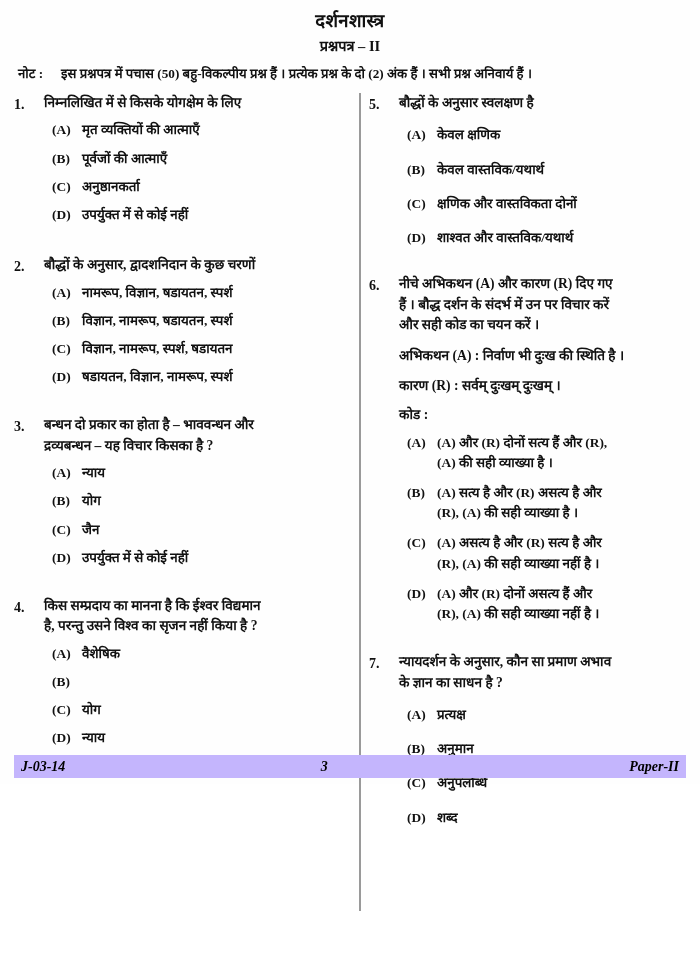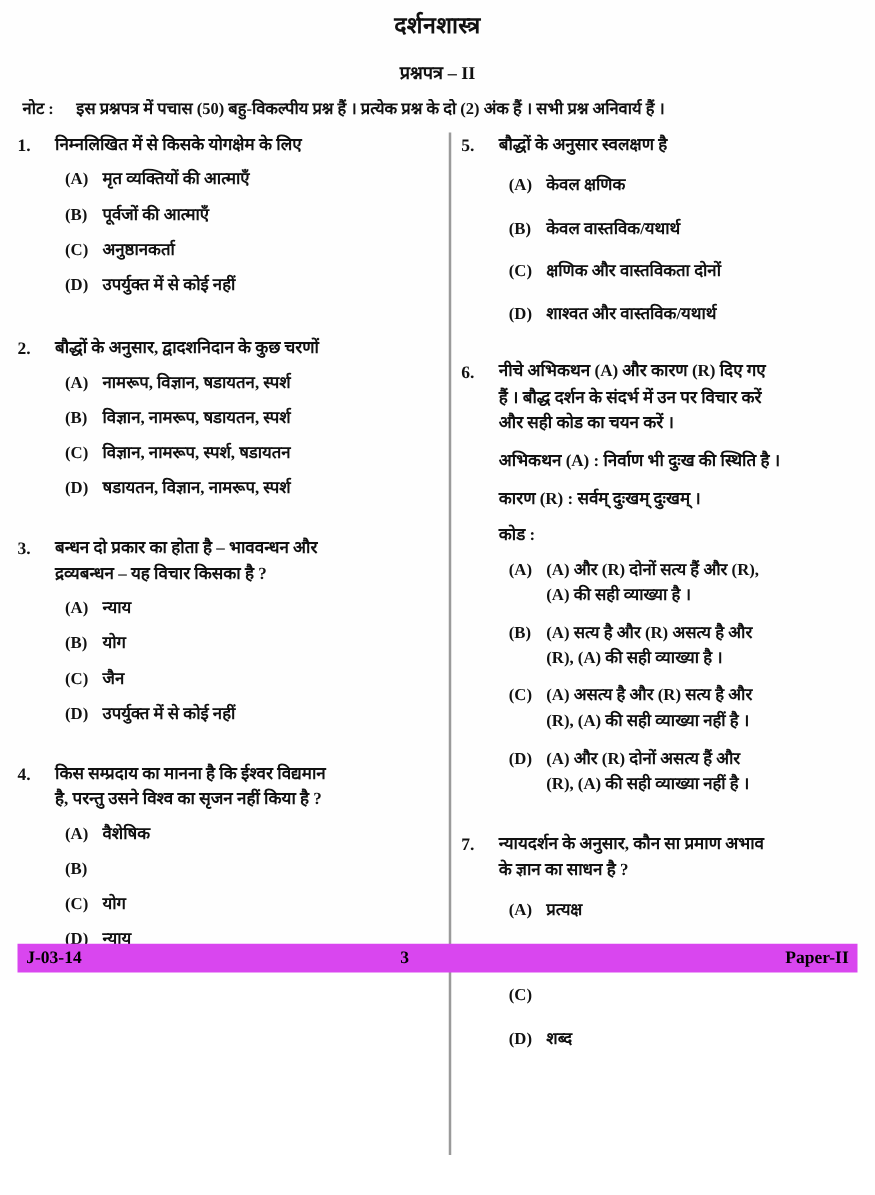--- a/index.html
+++ b/index.html
@@ -30,21 +30,21 @@
   }
   .head .title {
     font-size: 18.5px;
     font-weight: 700;
     letter-spacing: .3px;
     line-height: 1.25;
   }
   .head .subtitle {
     font-size: 14.5px;
     font-weight: 700;
-    margin-top: 17px;
+    margin-top: 4px;
     line-height: 1.3;
   }
   .note {
     margin-top: 9px;
     font-size: 13.2px;
     font-weight: 700;
     line-height: 1.35;
     white-space: nowrap;
     padding-left: 4px;
   }
@@ -427,33 +427,36 @@
               </div>
             </div>
             <div class="opt" style="margin-bottom:14px;">
               <div class="opt-key">(B)</div>
               <div class="opt-text">
                 <span class="line">अनुमान</span>
               </div>
             </div>
             <div class="opt" style="margin-bottom:14px;">
               <div class="opt-key">(C)</div>
+              <div class="opt-text">
+                <span class="line">अनुपलब्धि</span>
+              </div>
             </div>
             <div class="opt">
               <div class="opt-key">(D)</div>
               <div class="opt-text">
                 <span class="line">शब्द</span>
               </div>
             </div>
           </div>
         </div>
       </div>
 
     </div>
   </div>
 
-  <div class="footer" style="background: #d946ef;">
+  <div class="footer" style="background: #c4b5fd; font-style: italic;">
     <div class="f-left">J-03-14</div>
     <div class="f-center">3</div>
     <div class="f-right">Paper-II</div>
   </div>
 
 </div>
 
 </body></html>

